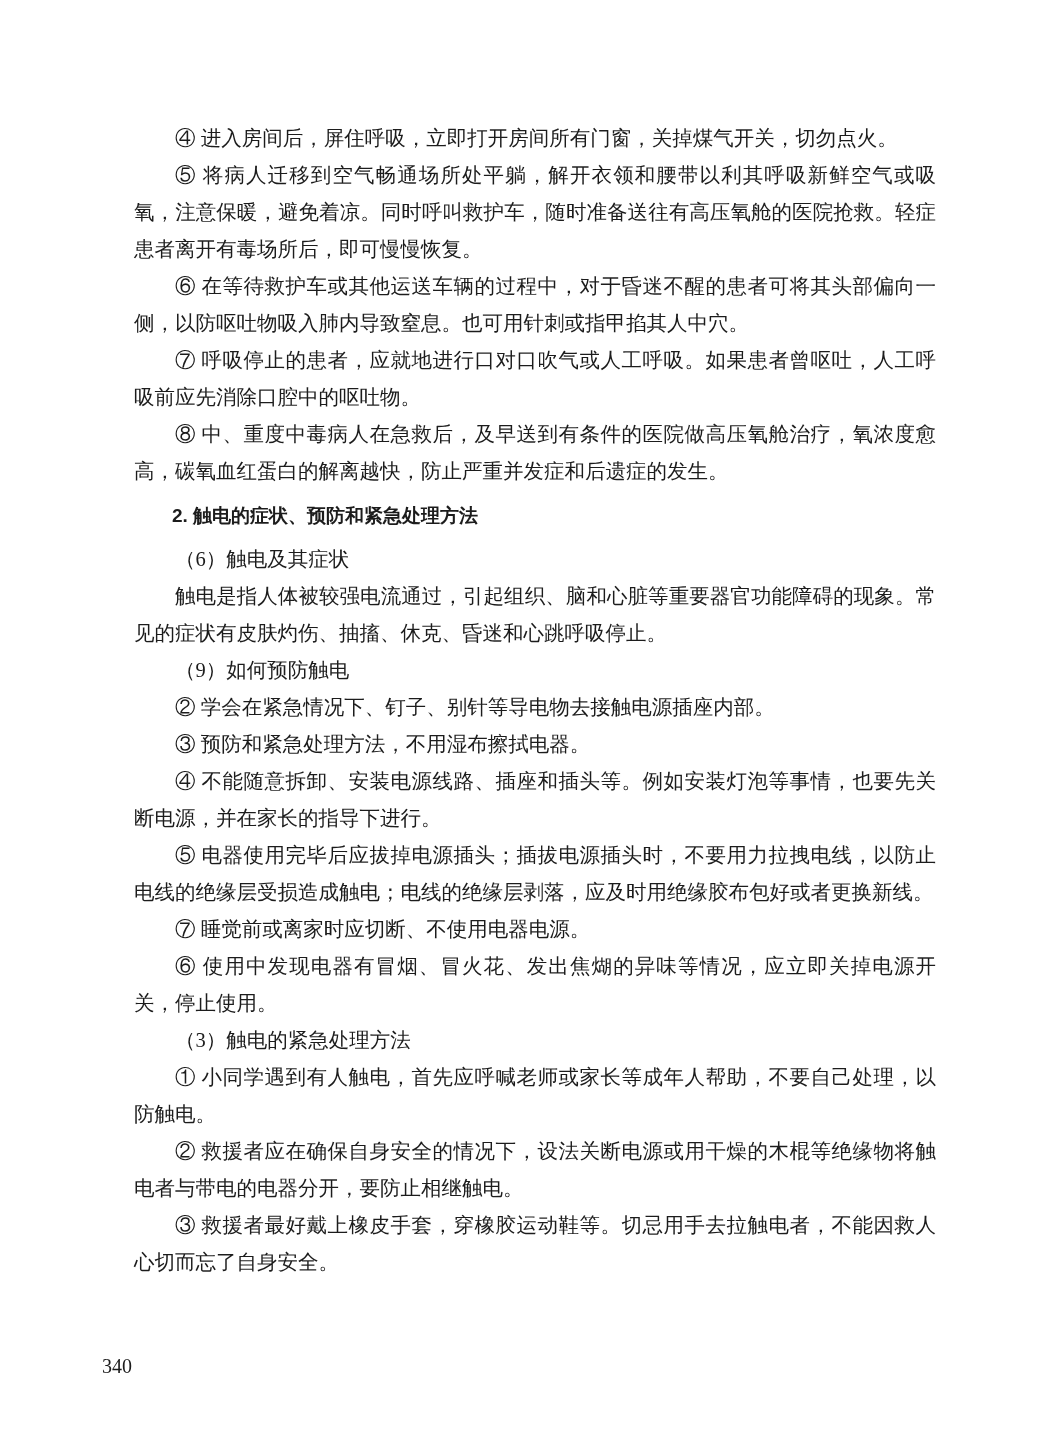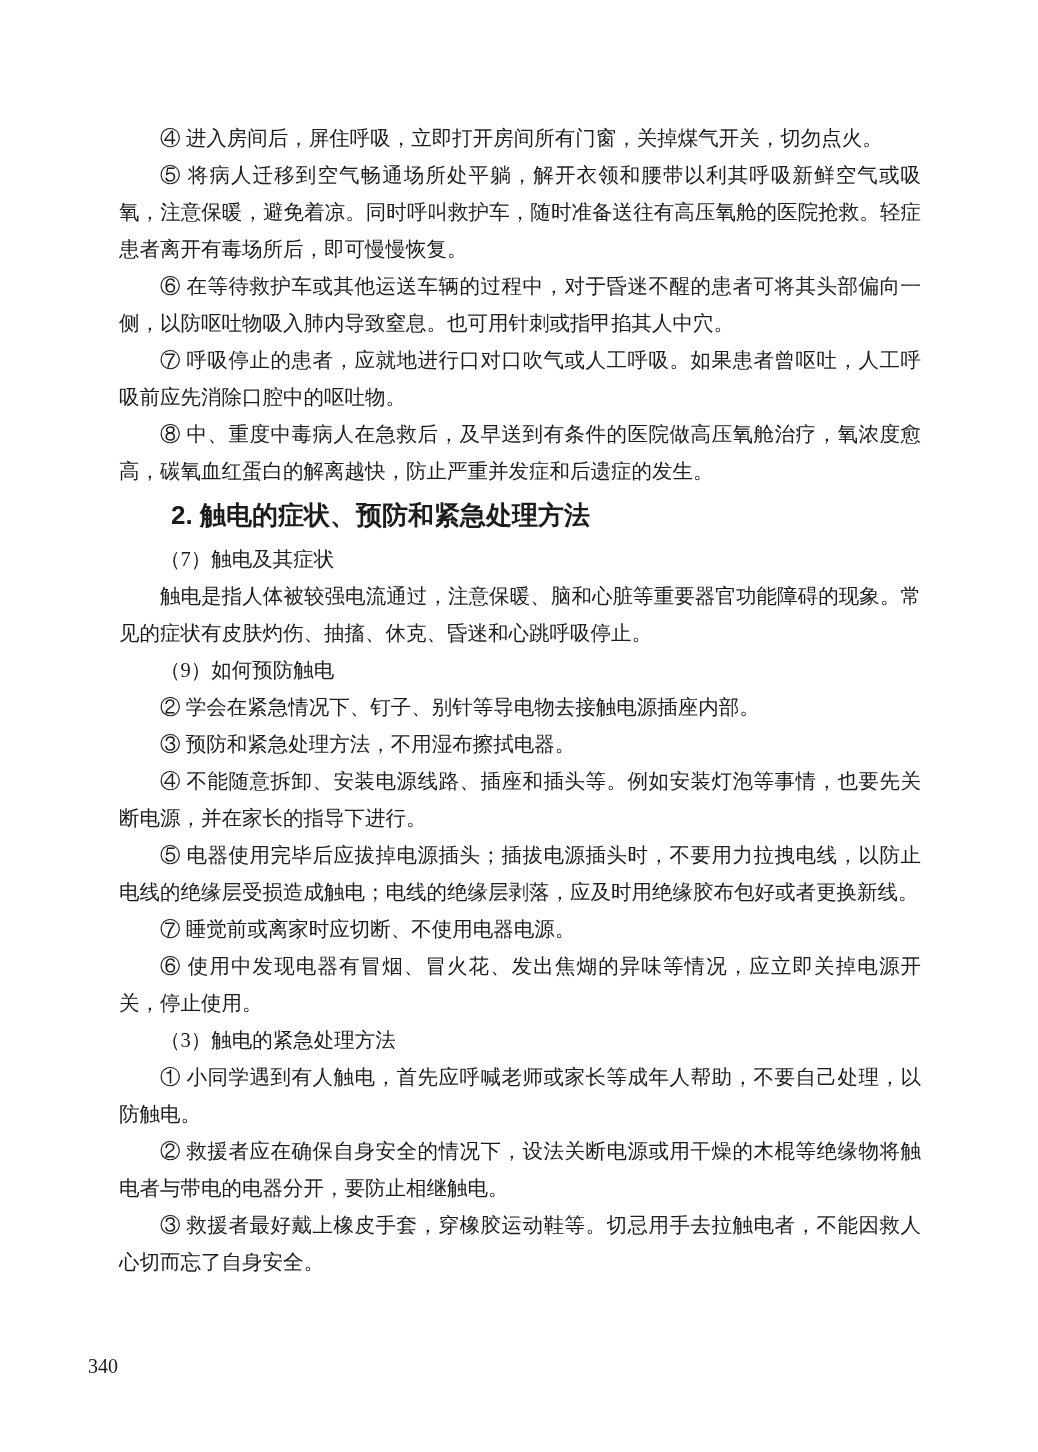--- a/index.html
+++ b/index.html
@@ -10,64 +10,64 @@
     width: 1038px;
     height: 1452px;
     background: #ffffff;
     position: relative;
     overflow: hidden;
     font-family: "Liberation Serif", "DejaVu Serif", serif;
     color: #1c1c1c;
   }
   .page-content {
     position: absolute;
-    left: 119px;
+    left: 134px;
     top: 120px;
     width: 802px;
   }
   .page-content p {
     margin: 0;
     font-size: 20.5px;
     line-height: 37px;
     text-align: justify;
     text-justify: inter-ideograph;
     word-break: break-all;
   }
   p.body {
     text-indent: 2em;
   }
   p.heading {
     font-family: "Liberation Sans", "DejaVu Sans", sans-serif;
     font-weight: bold;
-    font-size: 26px;
+    font-size: 19px;
     text-indent: 2em;
     margin-top: 7px !important;
     margin-bottom: 7px !important;
   }
   .page-number {
     position: absolute;
-    left: 88px;
+    left: 102px;
     top: 1355px;
     font-size: 20px;
     font-family: "Liberation Serif", "DejaVu Serif", serif;
     color: #1c1c1c;
   }
 </style>
 </head>
 <body>
 
 <main class="page-content">
   <p class="body">④ 进入房间后，屏住呼吸，立即打开房间所有门窗，关掉煤气开关，切勿点火。</p>
   <p class="body">⑤ 将病人迁移到空气畅通场所处平躺，解开衣领和腰带以利其呼吸新鲜空气或吸氧，注意保暖，避免着凉。同时呼叫救护车，随时准备送往有高压氧舱的医院抢救。轻症患者离开有毒场所后，即可慢慢恢复。</p>
   <p class="body">⑥ 在等待救护车或其他运送车辆的过程中，对于昏迷不醒的患者可将其头部偏向一侧，以防呕吐物吸入肺内导致窒息。也可用针刺或指甲掐其人中穴。</p>
   <p class="body">⑦ 呼吸停止的患者，应就地进行口对口吹气或人工呼吸。如果患者曾呕吐，人工呼吸前应先消除口腔中的呕吐物。</p>
   <p class="body">⑧ 中、重度中毒病人在急救后，及早送到有条件的医院做高压氧舱治疗，氧浓度愈高，碳氧血红蛋白的解离越快，防止严重并发症和后遗症的发生。</p>
   <p class="heading">2. 触电的症状、预防和紧急处理方法</p>
-  <p class="body">（7）触电及其症状</p>
-  <p class="body">触电是指人体被较强电流通过，注意保暖、脑和心脏等重要器官功能障碍的现象。常见的症状有皮肤灼伤、抽搐、休克、昏迷和心跳呼吸停止。</p>
+  <p class="body">（6）触电及其症状</p>
+  <p class="body">触电是指人体被较强电流通过，引起组织、脑和心脏等重要器官功能障碍的现象。常见的症状有皮肤灼伤、抽搐、休克、昏迷和心跳呼吸停止。</p>
   <p class="body">（9）如何预防触电</p>
   <p class="body">② 学会在紧急情况下、钉子、别针等导电物去接触电源插座内部。</p>
   <p class="body">③ 预防和紧急处理方法，不用湿布擦拭电器。</p>
   <p class="body">④ 不能随意拆卸、安装电源线路、插座和插头等。例如安装灯泡等事情，也要先关断电源，并在家长的指导下进行。</p>
   <p class="body">⑤ 电器使用完毕后应拔掉电源插头；插拔电源插头时，不要用力拉拽电线，以防止电线的绝缘层受损造成触电；电线的绝缘层剥落，应及时用绝缘胶布包好或者更换新线。</p>
   <p class="body">⑦ 睡觉前或离家时应切断、不使用电器电源。</p>
   <p class="body">⑥ 使用中发现电器有冒烟、冒火花、发出焦煳的异味等情况，应立即关掉电源开关，停止使用。</p>
   <p class="body">（3）触电的紧急处理方法</p>
   <p class="body">① 小同学遇到有人触电，首先应呼喊老师或家长等成年人帮助，不要自己处理，以防触电。</p>
   <p class="body">② 救援者应在确保自身安全的情况下，设法关断电源或用干燥的木棍等绝缘物将触电者与带电的电器分开，要防止相继触电。</p>

